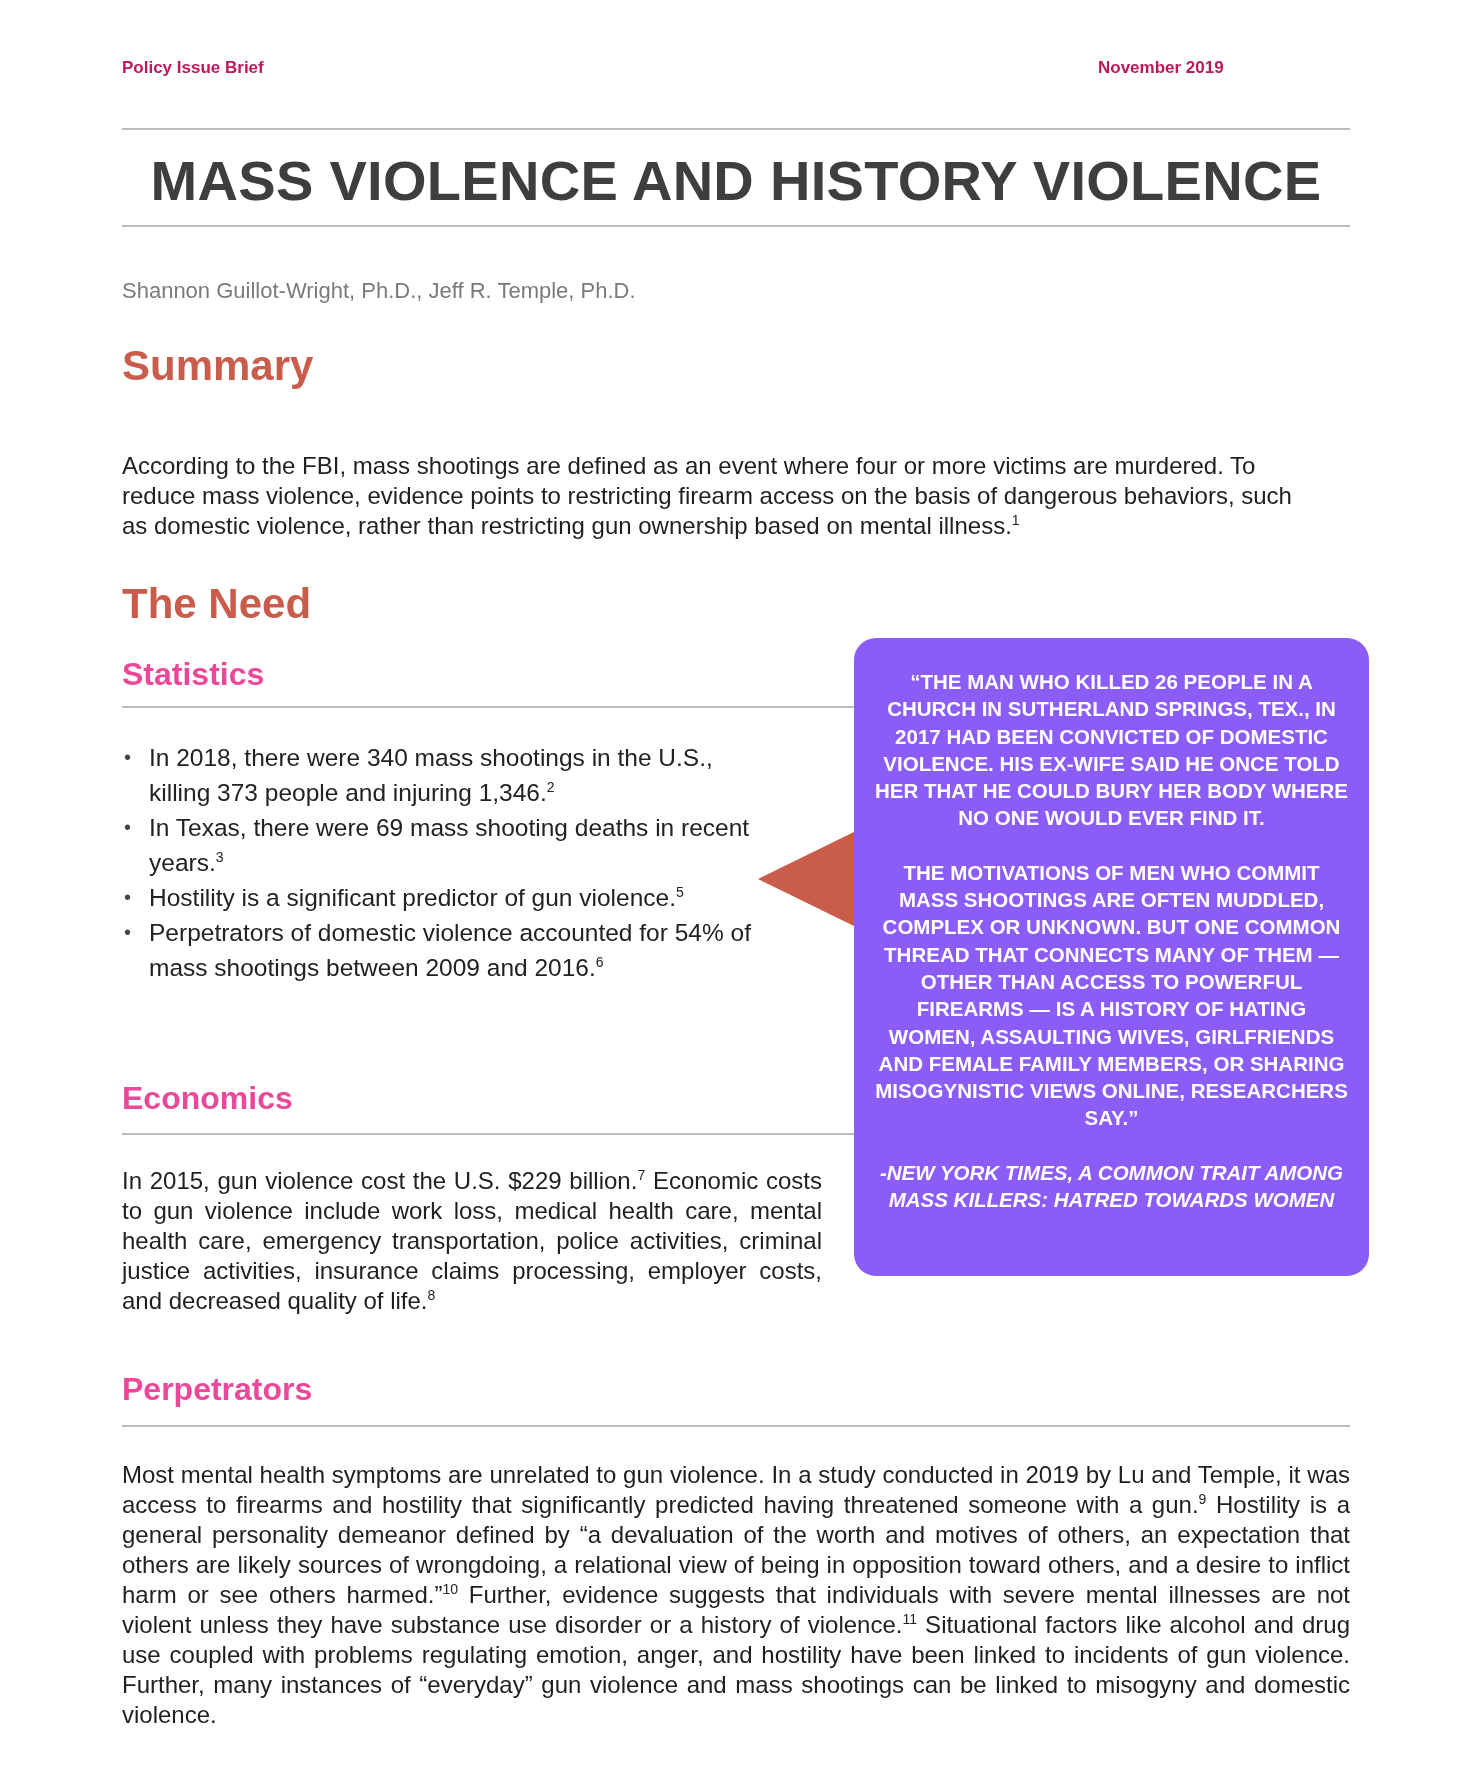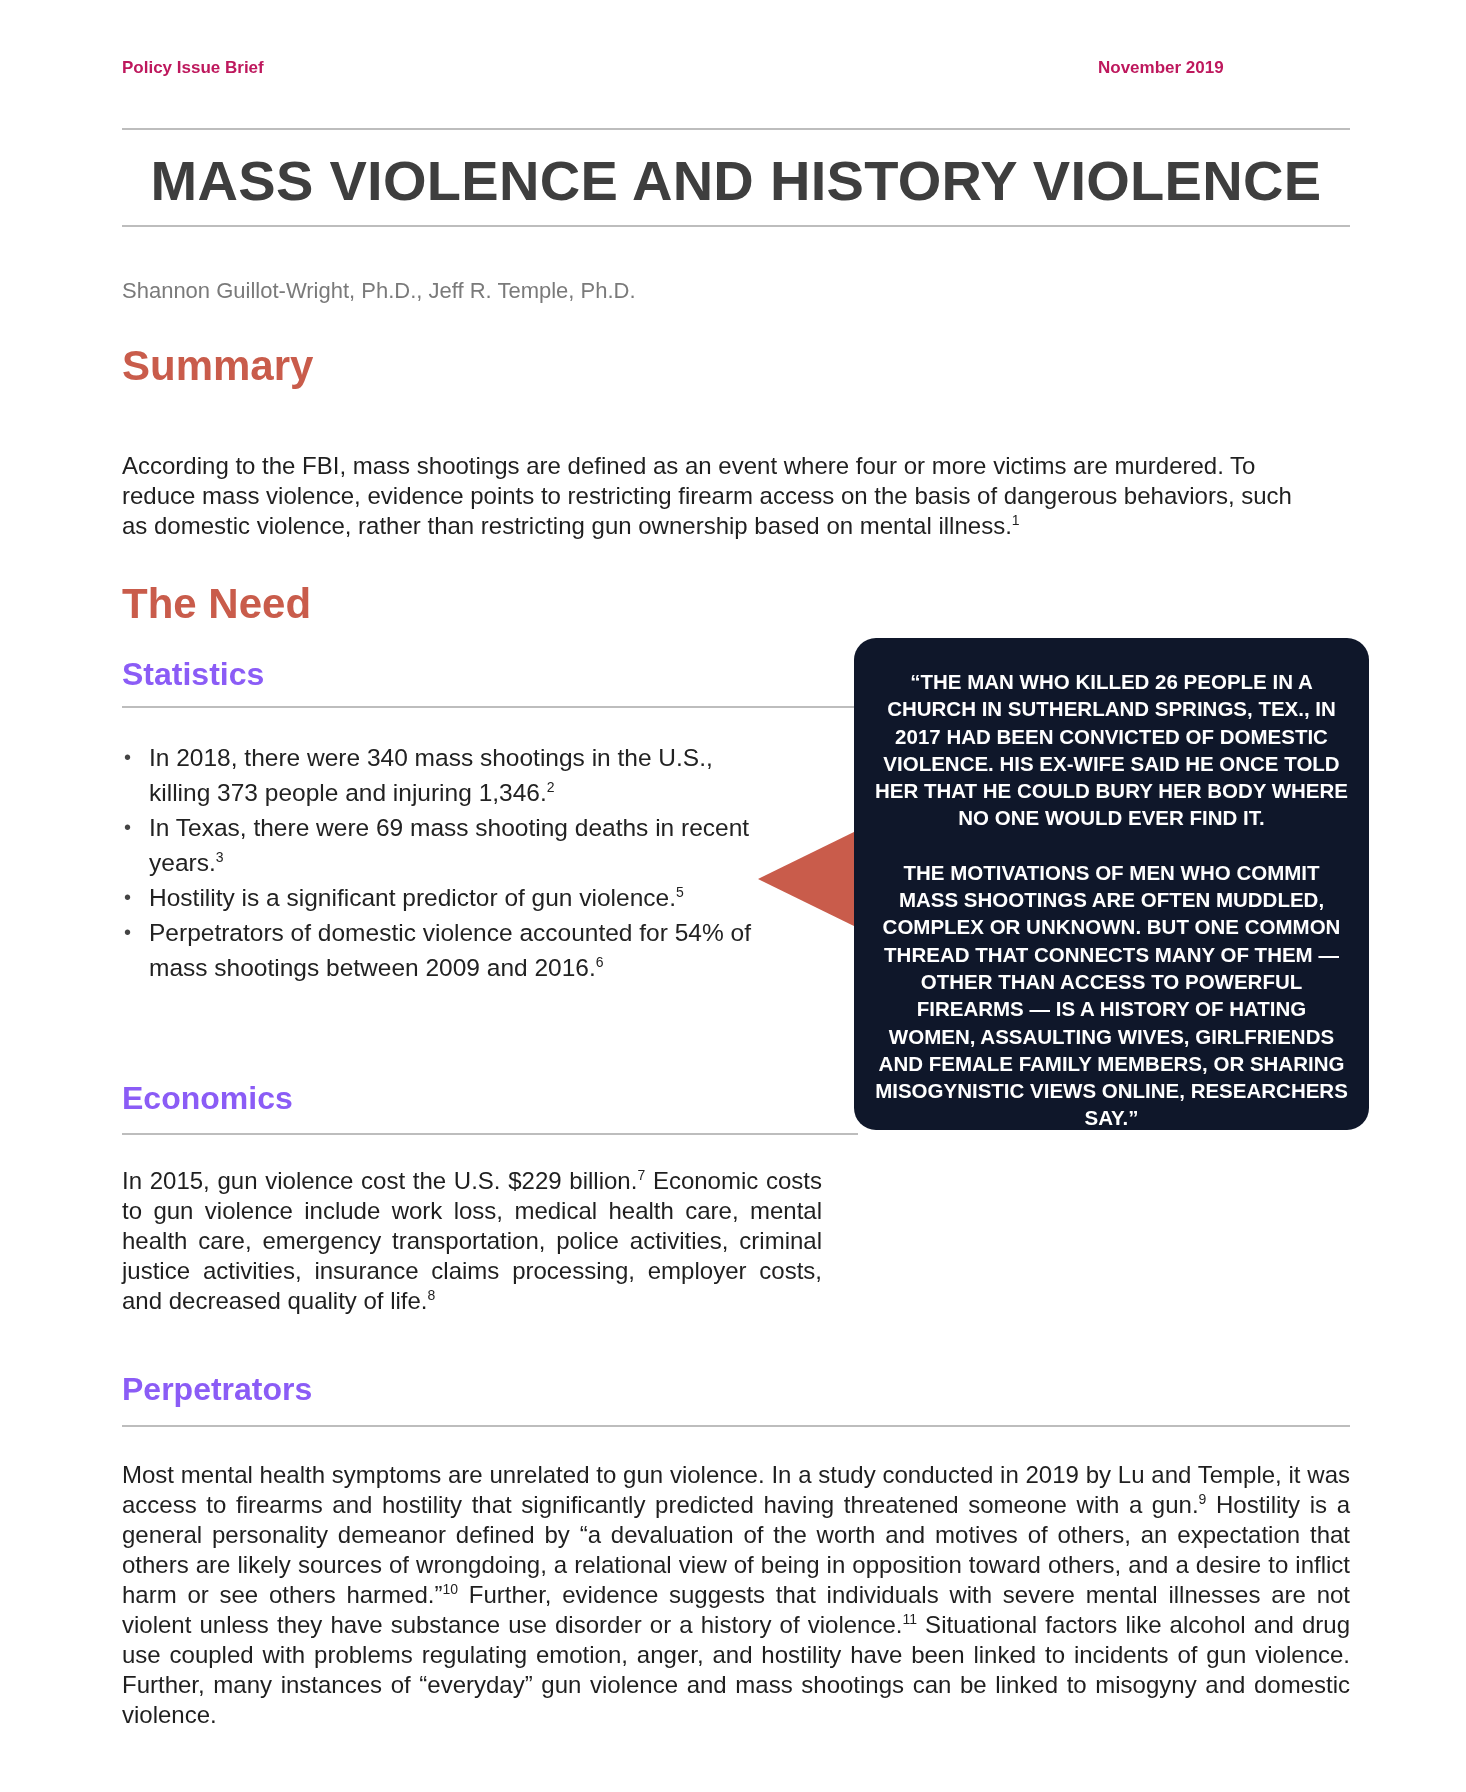--- a/index.html
+++ b/index.html
@@ -11,34 +11,34 @@
     .meta-right { left: 1098px; }
 
     .rule { position: absolute; height: 2px; background: #bdbdbd; }
 
     .doc-title { position: absolute; top: 148px; left: 122px; width: 1228px; text-align: center;
       font-size: 56px; font-weight: bold; color: #3e3e3e; letter-spacing: 0.3px; }
 
     .authors { position: absolute; top: 278px; left: 122px; font-size: 22px; color: #7a7a7a; }
 
     .h1 { position: absolute; left: 122px; font-size: 42px; font-weight: bold; color: #c95c4b; }
-    .h2 { position: absolute; left: 122px; font-size: 32px; font-weight: bold; color: #8b5cf6; }
+    .h2 { position: absolute; left: 122px; font-size: 32px; font-weight: bold; color: #ec4899; }
 
     .para { position: absolute; font-size: 24px; line-height: 30px; color: #1f1f1f; }
     .justify { text-align: justify; text-align-last: left; }
 
     .bullets { position: absolute; top: 740px; left: 122px; width: 640px; list-style: none;
       font-size: 24.5px; line-height: 35px; color: #222; }
     .bullets li { position: relative; padding-left: 27px; }
     .bullets li::before { content: "•"; position: absolute; left: 2px; top: 0; font-size: 20px; color: #444; }
 
     sup { font-size: 14px; vertical-align: 9px; line-height: 0; }
 
-    .callout { position: absolute; left: 854px; top: 638px; width: 515px; height: 492px;
-      background: #0f172a; border-radius: 22px; color: #ffffff;
+    .callout { position: absolute; left: 854px; top: 638px; width: 515px; height: 638px;
+      background: #8b5cf6; border-radius: 22px; color: #ffffff;
       font-weight: bold; font-size: 20.5px; line-height: 27.3px; text-align: center;
       padding: 30px 18px 0 18px; }
     .callout-arrow { position: absolute; left: 758px; top: 830px; width: 0; height: 0;
       border-top: 49px solid transparent; border-bottom: 49px solid transparent;
       border-right: 100px solid #c95c4b; }
     .callout p { margin-bottom: 27px; }
     .callout .source { font-style: italic; }
   </style>
 </head>
 <body>

